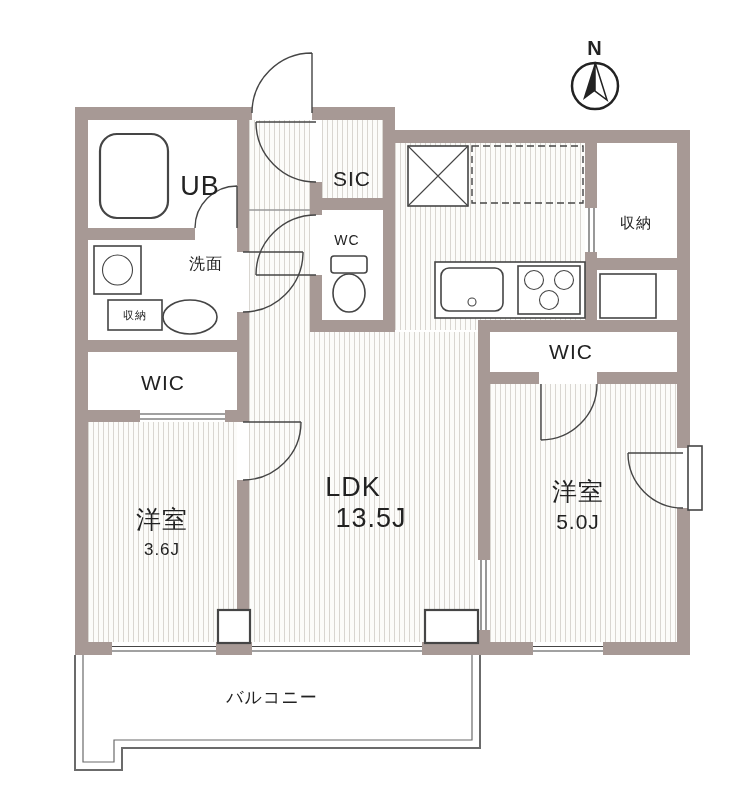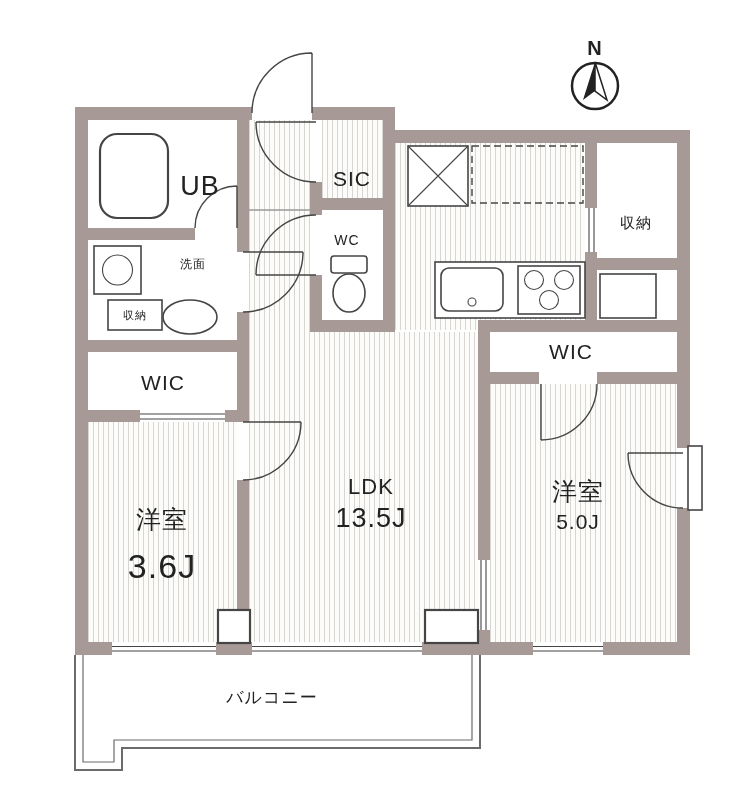--- a/index.html
+++ b/index.html
@@ -158,28 +158,28 @@
       <path d="M595,62 L583,100 L595,91 Z" fill="#222"></path>
       <path d="M595,62 L607,100 L595,91 Z" fill="#fff" stroke="#222" stroke-width="1.5"></path>
     </g>
   </svg>
 
   <div class="lbl" style="left:595px;top:48px;font-size:20px;font-weight:bold">N</div>
 
   <div class="lbl" style="left:200px;top:186px;font-size:27px">UB</div>
   <div class="lbl" style="left:352px;top:178px;font-size:21px">SIC</div>
   <div class="lbl" style="left:347px;top:240px;font-size:14px">WC</div>
-  <div class="lbl" style="left:193px;top:264px;font-size:12px">洗面</div>
+  <div class="lbl" style="left:206px;top:264px;font-size:16px">洗面</div>
   <div class="lbl" style="left:135px;top:315px;font-size:11px">収納</div>
   <div class="lbl" style="left:163px;top:382px;font-size:21px">WIC</div>
 
   <div class="lbl" style="left:162px;top:519px;font-size:25px">洋室</div>
-  <div class="lbl" style="left:162px;top:566px;font-size:34px">3.6J</div>
+  <div class="lbl" style="left:162px;top:549px;font-size:17px">3.6J</div>
 
-  <div class="lbl" style="left:371px;top:487px;font-size:22px">LDK</div>
+  <div class="lbl" style="left:353px;top:487px;font-size:27px">LDK</div>
   <div class="lbl" style="left:371px;top:518px;font-size:27px">13.5J</div>
 
   <div class="lbl" style="left:636px;top:222px;font-size:15px">収納</div>
   <div class="lbl" style="left:571px;top:351px;font-size:21px">WIC</div>
 
   <div class="lbl" style="left:578px;top:491px;font-size:25px">洋室</div>
   <div class="lbl" style="left:578px;top:521px;font-size:21px">5.0J</div>
 
   <div class="lbl" style="left:272px;top:697px;font-size:17px">バルコニー</div>
 </div>

